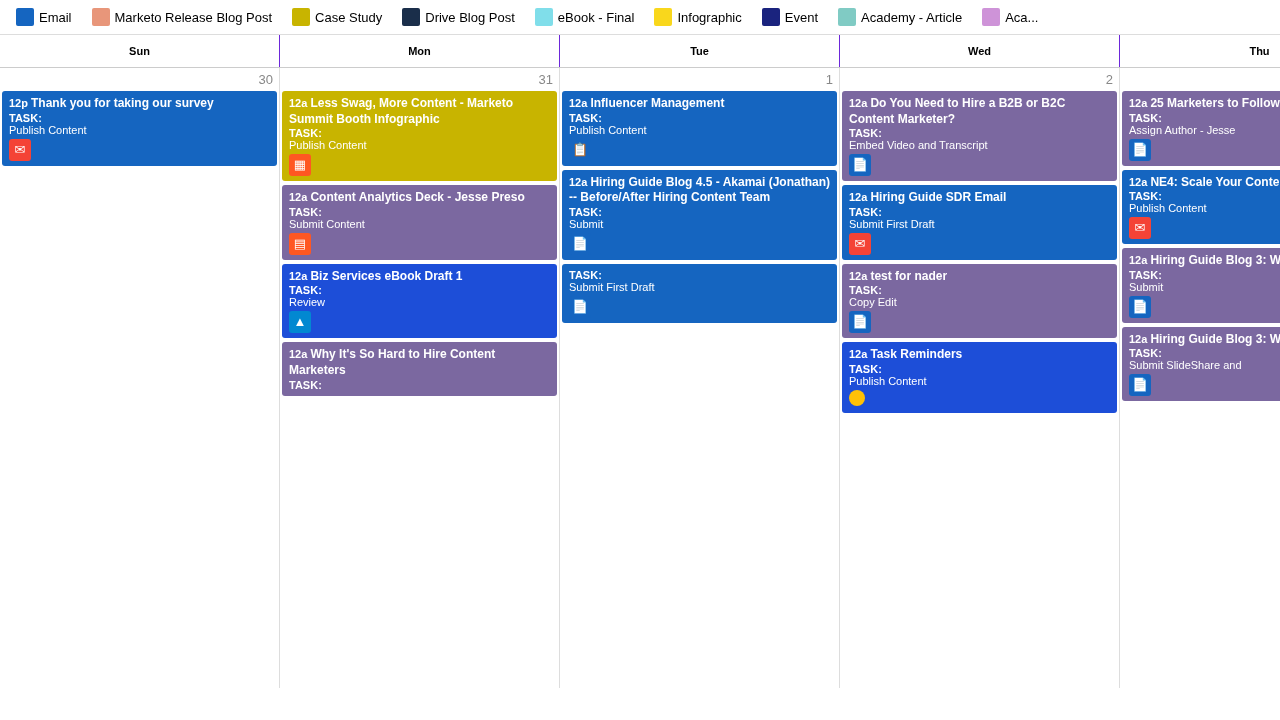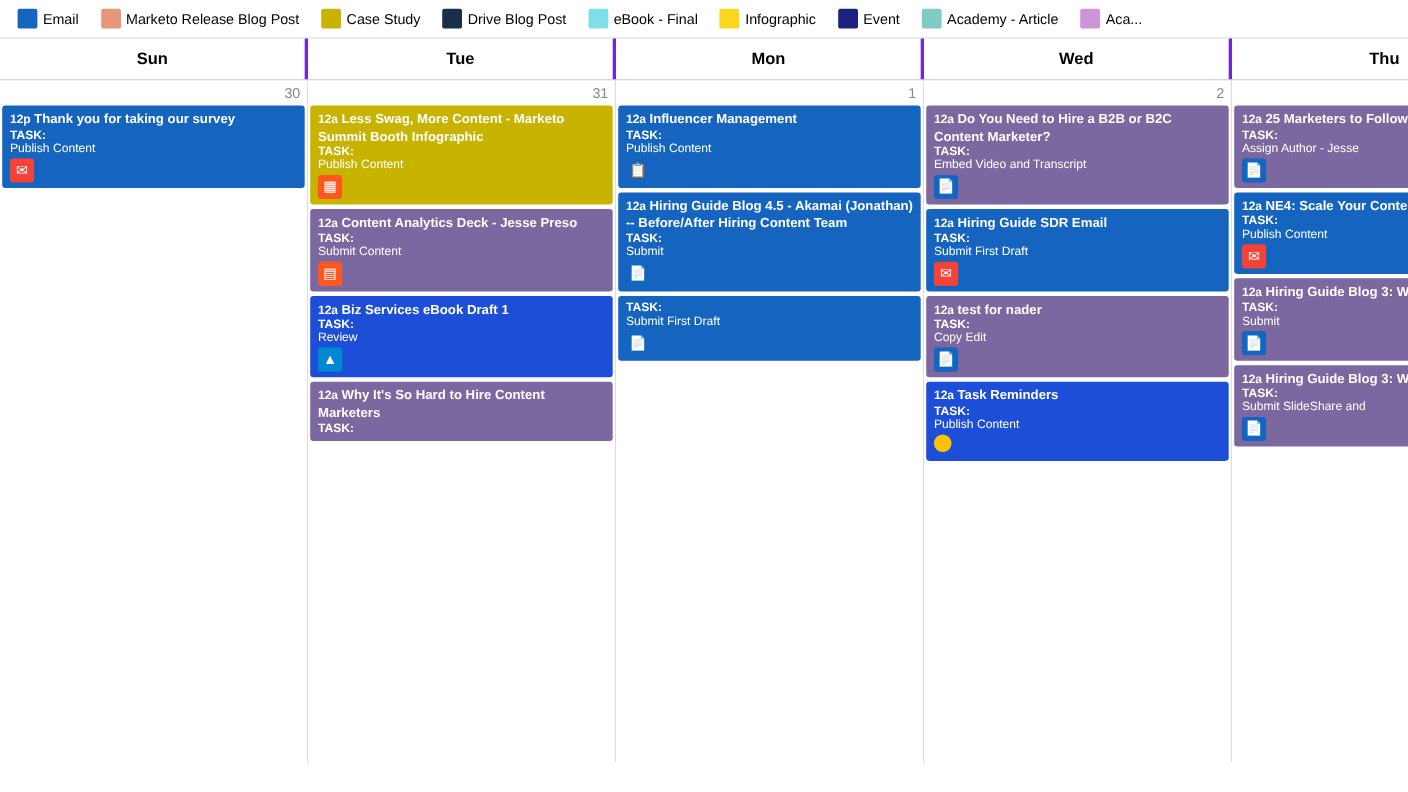--- a/index.html
+++ b/index.html
@@ -32,22 +32,22 @@
     }
     .calendar-header {
       display: grid;
       grid-template-columns: 280px 280px 280px 280px 280px;
       border-bottom: 1px solid #ccc;
     }
     .day-header {
       text-align: center;
       padding: 10px 18px;
       font-weight: bold;
-      font-size: 15px;
-      border-right: 3px solid #6d28d9;
+      font-size: 11px;
+      border-right: 1px solid #6d28d9;
     }
     .calendar-body {
       display: grid;
       grid-template-columns: 280px 280px 280px 280px 280px;
       height: calc(720px - 100px);
     }
     .day-col {
       border-right: 1px solid #ddd;
       padding: 2px;
       overflow: hidden;
@@ -160,22 +160,22 @@
   </div>
   <div class="legend-item">
     <div class="legend-swatch sw-purple"></div>
     <span>Aca...</span>
   </div>
 </div>
 
 <div class="calendar">
   <div class="calendar-header">
     <div class="day-header">Sun</div>
+    <div class="day-header">Mon</div>
     <div class="day-header">Tue</div>
-    <div class="day-header">Mon</div>
     <div class="day-header">Wed</div>
     <div class="day-header">Thu</div>
   </div>
   <div class="calendar-body">
 
     <div class="day-col">
       <div class="day-number">30</div>
       <div class="event-card c-blue">
         <div>
           <span class="event-time">12p </span>

